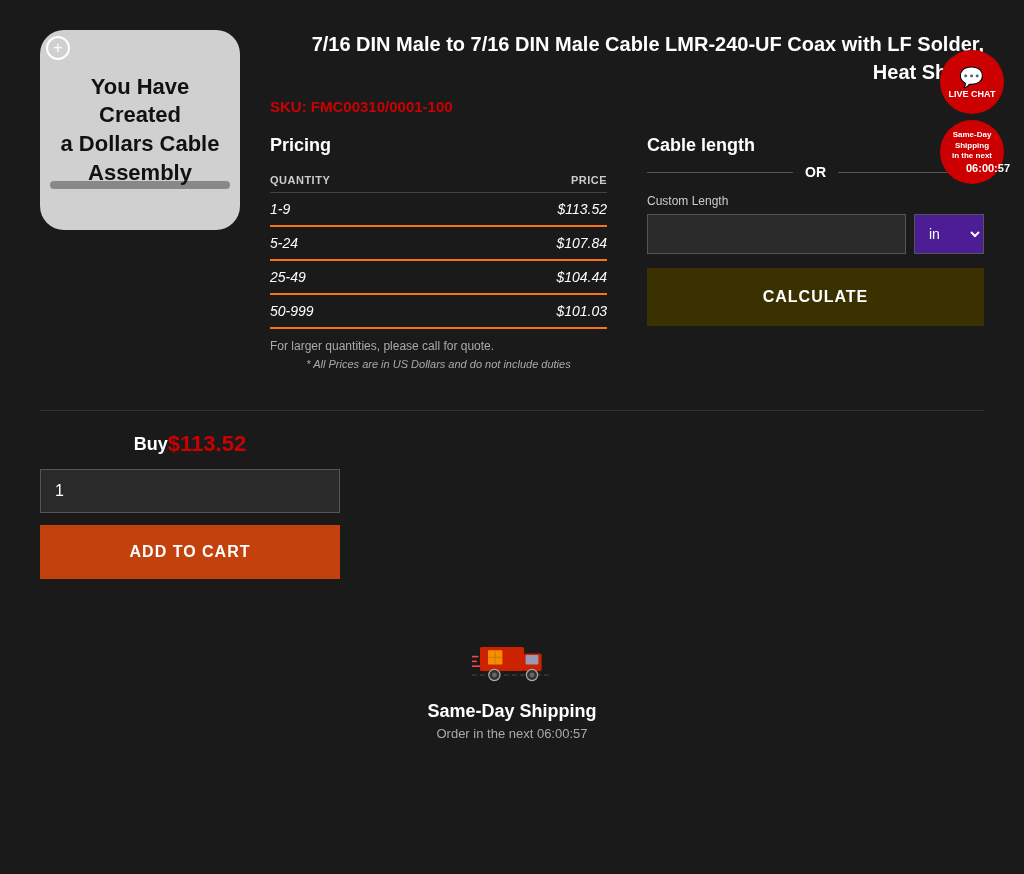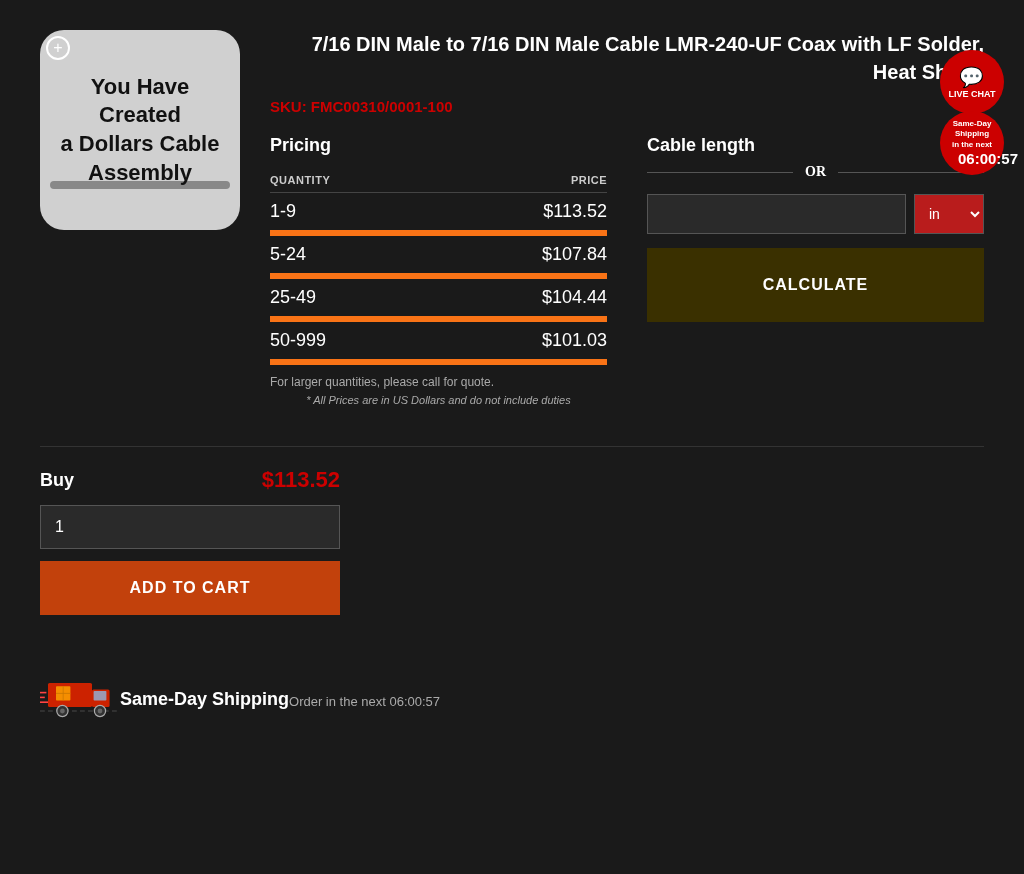--- a/index.html
+++ b/index.html
@@ -129,23 +129,24 @@
       padding: 6px 0;
       letter-spacing: 0.5px;
       text-transform: uppercase;
       border-bottom: 1px solid #444;
     }
     .pricing-table th.price-col {
       text-align: right;
     }
     .pricing-table td {
       padding: 8px 0;
-      font-size: 18px;
-      border-bottom: 6px solid #f97316;
-      color: #fff;
+      font-size: 14px;
+      border-bottom: 2px solid #f97316;
+      color: #fff;
+      font-style: italic;
     }
     .pricing-table td.price-val {
       text-align: right;
       color: #fff;
     }
     .pricing-note {
       font-size: 12px;
       color: #aaa;
       margin-top: 10px;
     }
@@ -174,21 +175,20 @@
     .or-line {
       flex: 1;
       height: 1px;
       background: #555;
     }
     .or-text {
       padding: 0 12px;
       font-size: 14px;
       font-weight: bold;
       color: #fff;
-      font-family: Liberation Serif, serif;
     }
     .custom-length-label {
       font-size: 12px;
       color: #ccc;
       margin-bottom: 6px;
     }
     .custom-length-row {
       display: flex;
       gap: 8px;
       margin-bottom: 14px;
@@ -196,35 +196,35 @@
     .custom-length-input {
       flex: 1;
       background: #2a2a2a;
       border: 1px solid #555;
       color: #fff;
       padding: 10px 12px;
       font-size: 14px;
       outline: none;
     }
     .unit-select {
-      background: #b91c1c;
+      background: #4c1d95;
       border: 1px solid #555;
       color: #fff;
       padding: 10px 10px;
       font-size: 14px;
       outline: none;
       cursor: pointer;
       min-width: 70px;
     }
     .calculate-btn {
       width: 100%;
       background: #3a3000;
       color: #fff;
       border: none;
-      padding: 28px;
+      padding: 20px;
       font-size: 16px;
       font-weight: bold;
       letter-spacing: 1px;
       cursor: pointer;
       text-transform: uppercase;
     }
     .length-note {
       font-size: 11px;
       color: #aaa;
       margin-top: 10px;
@@ -253,54 +253,54 @@
     .live-chat-label {
       font-size: 9px;
       color: #fff;
       font-weight: bold;
       text-align: center;
       line-height: 1.2;
     }
     
     .same-day-badge {
       position: fixed;
-      top: 111px;
+      top: 120px;
       right: 20px;
       width: 64px;
       height: 64px;
       background: #cc0000;
       border-radius: 50%;
       display: flex;
       flex-direction: column;
       align-items: center;
       justify-content: center;
       cursor: pointer;
       z-index: 100;
       text-align: center;
     }
     .same-day-badge-text {
       font-size: 8px;
       color: #fff;
       font-weight: bold;
       line-height: 1.3;
     }
     .same-day-badge-timer {
-      font-size: 15px;
+      font-size: 11px;
       color: #fff;
       font-weight: bold;
       padding-left: 32px;
     }
     
     .buy-section {
       margin-top: 10px;
       max-width: 300px;
     }
     .buy-header {
       display: flex;
-      justify-content: space-between;
+      justify-content: center;
       align-items: center;
       margin-bottom: 12px;
     }
     .buy-label {
       font-size: 18px;
       font-weight: bold;
       color: #fff;
     }
     .buy-price {
       font-size: 22px;
@@ -326,21 +326,21 @@
       font-size: 16px;
       font-weight: bold;
       letter-spacing: 1px;
       cursor: pointer;
       text-transform: uppercase;
     }
     
     .bottom-shipping {
       margin-top: 50px;
       display: flex;
-      flex-direction: row;
+      flex-direction: column;
       align-items: center;
       padding-bottom: 30px;
     }
     .truck-svg {
       width: 80px;
       height: 60px;
       margin-bottom: 12px;
     }
     .shipping-title {
       font-size: 18px;
@@ -432,20 +432,21 @@
           <div class="pricing-disclaimer">* All Prices are in US Dollars and do not include duties</div>
         </div>
 
         <div class="cable-length-section">
           <div class="cable-length-title">Cable length</div>
           <div class="or-divider">
             <div class="or-line"></div>
             <span class="or-text">OR</span>
             <div class="or-line"></div>
           </div>
+          <div class="custom-length-label">Custom Length</div>
           <div class="custom-length-row">
             <input type="text" class="custom-length-input" style="">
             <select class="unit-select">
               <option>in</option>
               <option>cm</option>
               <option>ft</option>
               <option>m</option>
             </select>
           </div>
           <button class="calculate-btn">CALCULATE</button>

